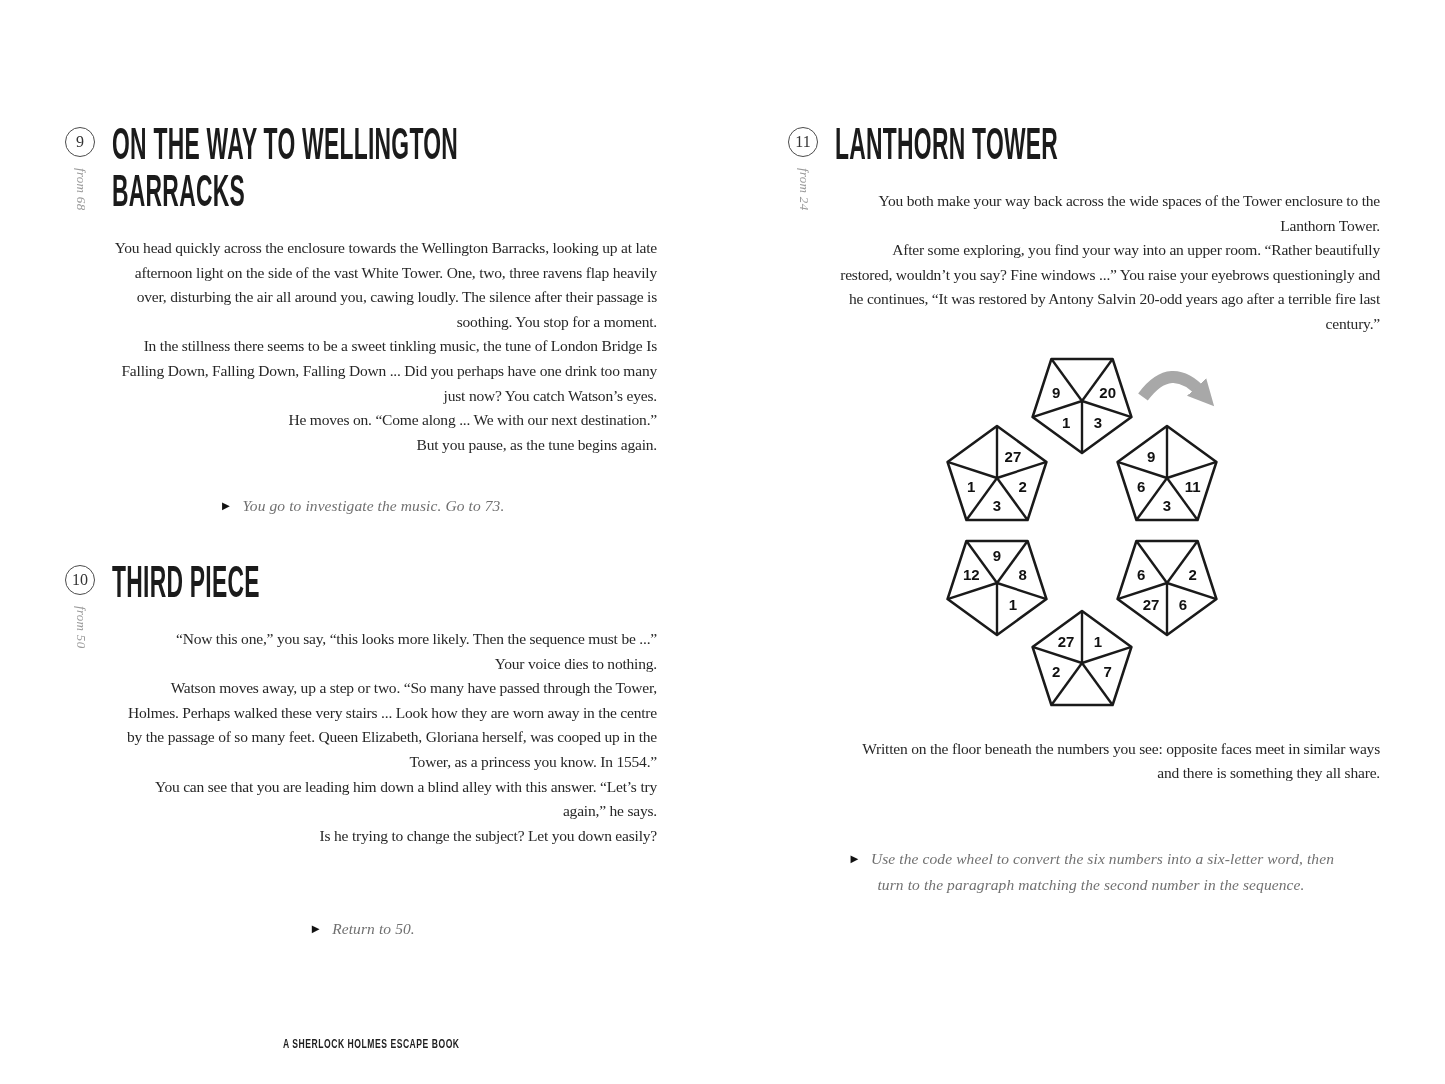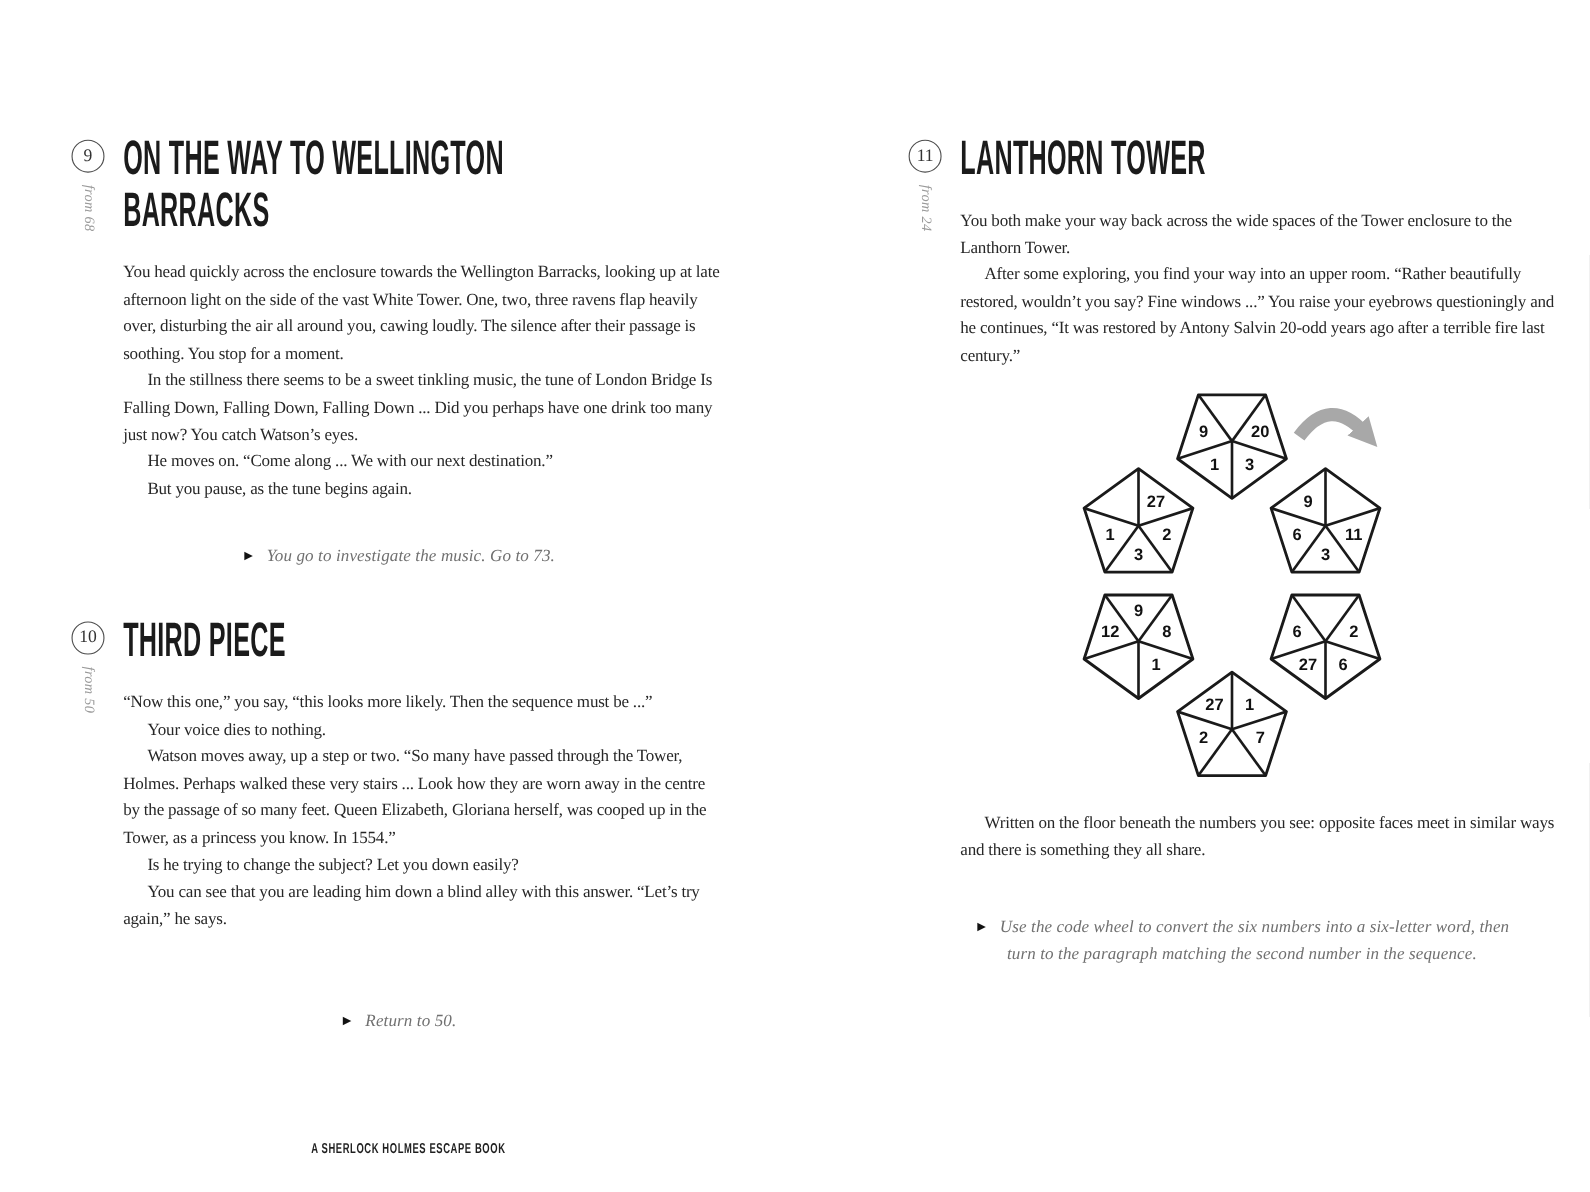--- a/index.html
+++ b/index.html
@@ -4,21 +4,21 @@
 <style>
   html,body { margin:0; padding:0; background:#e8e8e8; }
   .page {
     position:relative; width:1445px; height:1084px; background:#ffffff;
     font-family:"Liberation Serif", serif; color:#262626; overflow:hidden;
     margin:0 auto;
   }
   .section { position:absolute; }
   #section-9  { left:65px;  top:120px; width:610px; }
   #section-10 { left:65px;  top:558px; width:610px; }
-  #section-11 { left:826px; top:120px; width:620px; }
+  #section-11 { left:788px; top:120px; width:620px; }
 
   .sec-circle {
     position:absolute; left:0; top:7px; width:28px; height:28px;
     border:1.5px solid #4c4c4c; border-radius:50%;
     display:flex; align-items:center; justify-content:center;
     font-family:"Liberation Serif", serif; font-size:16px; color:#333;
     background:#fff;
   }
   .from-label {
     position:absolute; left:24px; top:48px;
@@ -26,32 +26,32 @@
     font-style:italic; font-size:13px; color:#9a9a9a;
     white-space:nowrap; letter-spacing:0.3px;
   }
   .sec-content { margin-left:47px; width:545px; }
   .section-title {
     font-family:"Liberation Sans", sans-serif; font-weight:bold;
     font-size:44px; line-height:47px; color:#1b1b1b;
     width:700px; transform:scaleX(0.52); transform-origin:left top;
     margin:0; letter-spacing:0.5px;
   }
-  .body-text { margin-top:22px; }
+  .body-text { margin-top:22px;text-align:right; }
   .body-text p { margin:0; font-size:15.5px; line-height:24.6px; letter-spacing:-0.2px; color:#272727; }
   .body-text p.ind { text-indent:22px; }
 
   .pointer {
     width:500px; text-align:center; font-style:italic; font-size:15.5px;
     color:#707070; line-height:25px; letter-spacing:0.1px;
   }
   .pointer .arr { font-style:normal; color:#121212; font-size:13px; margin-right:10px; position:relative; top:-1px; }
   #pointer-9  { margin-top:36px; }
   #pointer-10 { margin-top:68px; }
-  #pointer-11 { margin-top:44px; width:512px; }
+  #pointer-11 { margin-top:60px; width:512px; }
 
   #diagram-svg { display:block; margin:6px 0 14px 84px; }
 
   .footer {
     position:absolute; left:283px; top:1036px;
     font-family:"Liberation Sans", sans-serif; font-weight:bold;
     font-size:13px; color:#1f1f1f; letter-spacing:0.8px; white-space:nowrap;
     transform:scaleX(0.66); transform-origin:left top;
   }
 </style>
@@ -83,22 +83,22 @@
     <div class="sec-circle">
       <span>10</span>
     </div>
     <div class="from-label">from 50</div>
     <div class="sec-content">
       <h1 class="section-title">THIRD PIECE</h1>
       <div class="body-text">
         <p>“Now this one,” you say, “this looks more likely. Then the sequence must be ...”</p>
         <p class="ind">Your voice dies to nothing.</p>
         <p class="ind">Watson moves away, up a step or two. “So many have passed through the Tower, Holmes. Perhaps walked these very stairs ... Look how they are worn away in the centre by the passage of so many feet. Queen Elizabeth, Gloriana herself, was cooped up in the Tower, as a princess you know. In 1554.”</p>
+        <p class="ind">You can see that you are leading him down a blind alley with this answer. “Let’s try again,” he says.</p>
         <p class="ind">Is he trying to change the subject? Let you down easily?</p>
-        <p class="ind">You can see that you are leading him down a blind alley with this answer. “Let’s try again,” he says.</p>
       </div>
       <div class="pointer" id="pointer-10">
         <span class="arr">►</span><span>Return to 50.</span>
       </div>
     </div>
   </div>
 
   <div class="section" id="section-11">
     <div class="sec-circle">
       <span>11</span>

